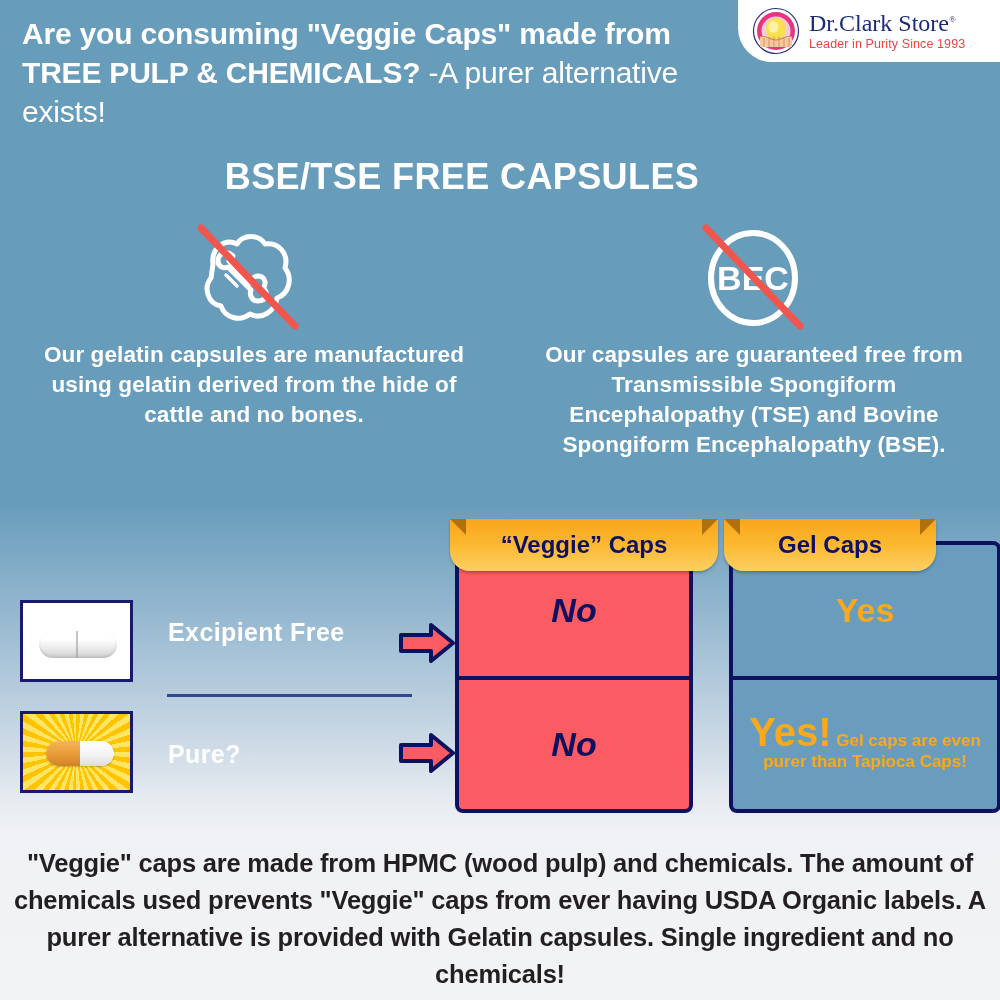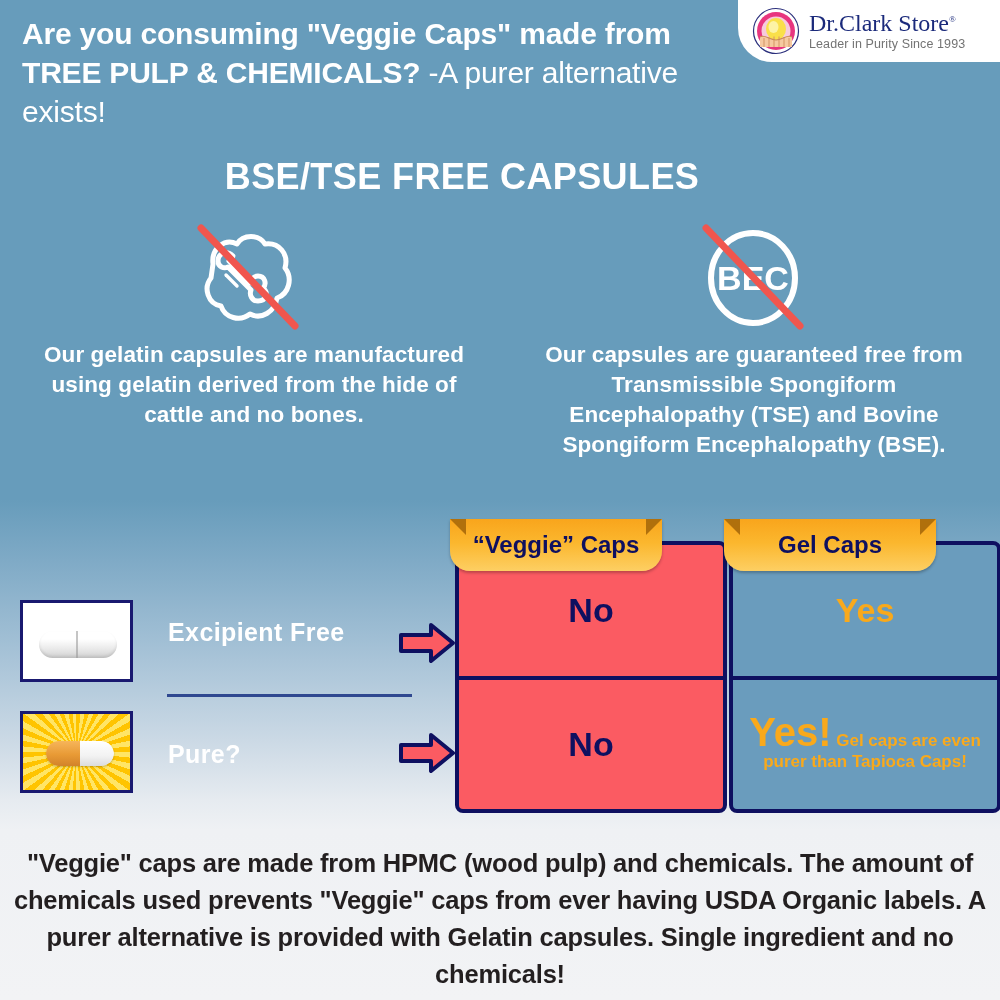--- a/index.html
+++ b/index.html
@@ -81,21 +81,21 @@
     letter-spacing: 0px;
     white-space: nowrap;
     position: relative;
   }
   .logo-reg {
     font-size: 9px;
     vertical-align: super;
   }
   .logo-tag {
     font-size: 12.5px;
-    color: #737373;
+    color: #ef4444;
     margin-top: 3px;
     white-space: nowrap;
     letter-spacing: 0.1px;
   }
 
   
   .section-title {
     position: absolute;
     top: 156px;
     left: 0;
@@ -251,23 +251,24 @@
   
   .col {
     position: absolute;
     border: 4px solid #0E1060;
     box-sizing: border-box;
     border-radius: 8px;
   }
   .col-veggie {
     left: 455px;
     top: 541px;
-    width: 272px;
+    width: 238px;
     height: 272px;
     background: #FB5B62;
+    font-style: italic;
   }
   .col-gel {
     left: 729px;
     top: 541px;
     width: 272px;
     height: 272px;
     background: #6A9CBD;
   }
   .cell {
     position: absolute;
@@ -321,21 +322,21 @@
     justify-content: center;
     color: #0E1060;
     font-size: 24px;
     font-weight: bold;
     box-shadow: 0 2px 3px rgba(0,0,0,0.25);
     z-index: 5;
   }
   .banner-veggie {
     left: 450px;
     top: 519px;
-    width: 212px;
+    width: 268px;
   }
   .banner-gel {
     left: 724px;
     top: 519px;
     width: 212px;
   }
   .banner .fold-l,
   .banner .fold-r {
     position: absolute;
     top: 0;

